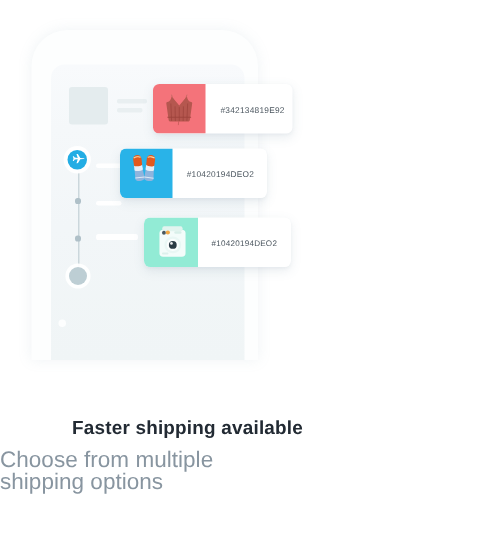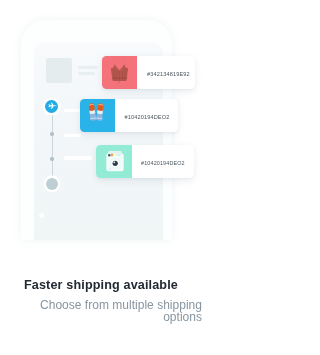--- a/index.html
+++ b/index.html
@@ -18,22 +18,22 @@
   .ph-box { position:absolute; left:46px; top:58px; width:26px; height:25px; background:#e4ecee; border-radius:2px; }
   .ph-line { position:absolute; background:#e9eff1; border-radius:1.2px; height:2.5px; }
   .screen-dot { position:absolute; left:38.6px; top:212.6px; width:5.0px; height:5.0px; border-radius:50%; background:#fdfefe; }
   .row-bar { position:absolute; background:#ffffff; height:3.4px; border-radius:1.7px; }
   
   .card { position:absolute; background:#fff; border-radius:4.2px; box-shadow:0 2.5px 7px rgba(95,125,145,.13), 0 1px 2px rgba(95,125,145,.05); display:flex; align-items:center; overflow:hidden; }
   .thumb { flex:0 0 auto; height:100%; position:relative; border-radius:3px 0 0 3px; }
   .art { position:absolute; left:0; top:0; width:100%; height:100%; display:block; filter:blur(.22px); }
   .card-txt { font-size:5.55px; color:#4a555e; letter-spacing:.16px; padding-left:9.5px; position:relative; top:1px; }
   
-  .title { position:absolute; left:0; top:279px; width:202px; text-align:center; font-size:12.6px; font-weight:bold; color:#222a33; letter-spacing:.14px; line-height:1; }
-  .sub { position:absolute; left:0; top:299px; width:202px; text-align:right; font-size:12px; color:#8895a0; line-height:1; letter-spacing:.02px; }
+  .title { position:absolute; left:0; top:279px; width:202px; text-align:right; font-size:12.6px; font-weight:bold; color:#222a33; letter-spacing:.14px; line-height:1; }
+  .sub { position:absolute; left:0; top:299px; width:202px; text-align:left; font-size:15px; color:#8895a0; line-height:1; letter-spacing:.02px; }
 </style>
 </head>
 <body>
 
 <div class="stage">
   <div class="phone"></div>
   <div class="phone-screen"></div>
   <div class="ph-box"></div>
   <div class="ph-line" style="left:78px;top:66px;width:20px;"></div>
   <div class="ph-line" style="left:78px;top:72.4px;width:17px;"></div>

